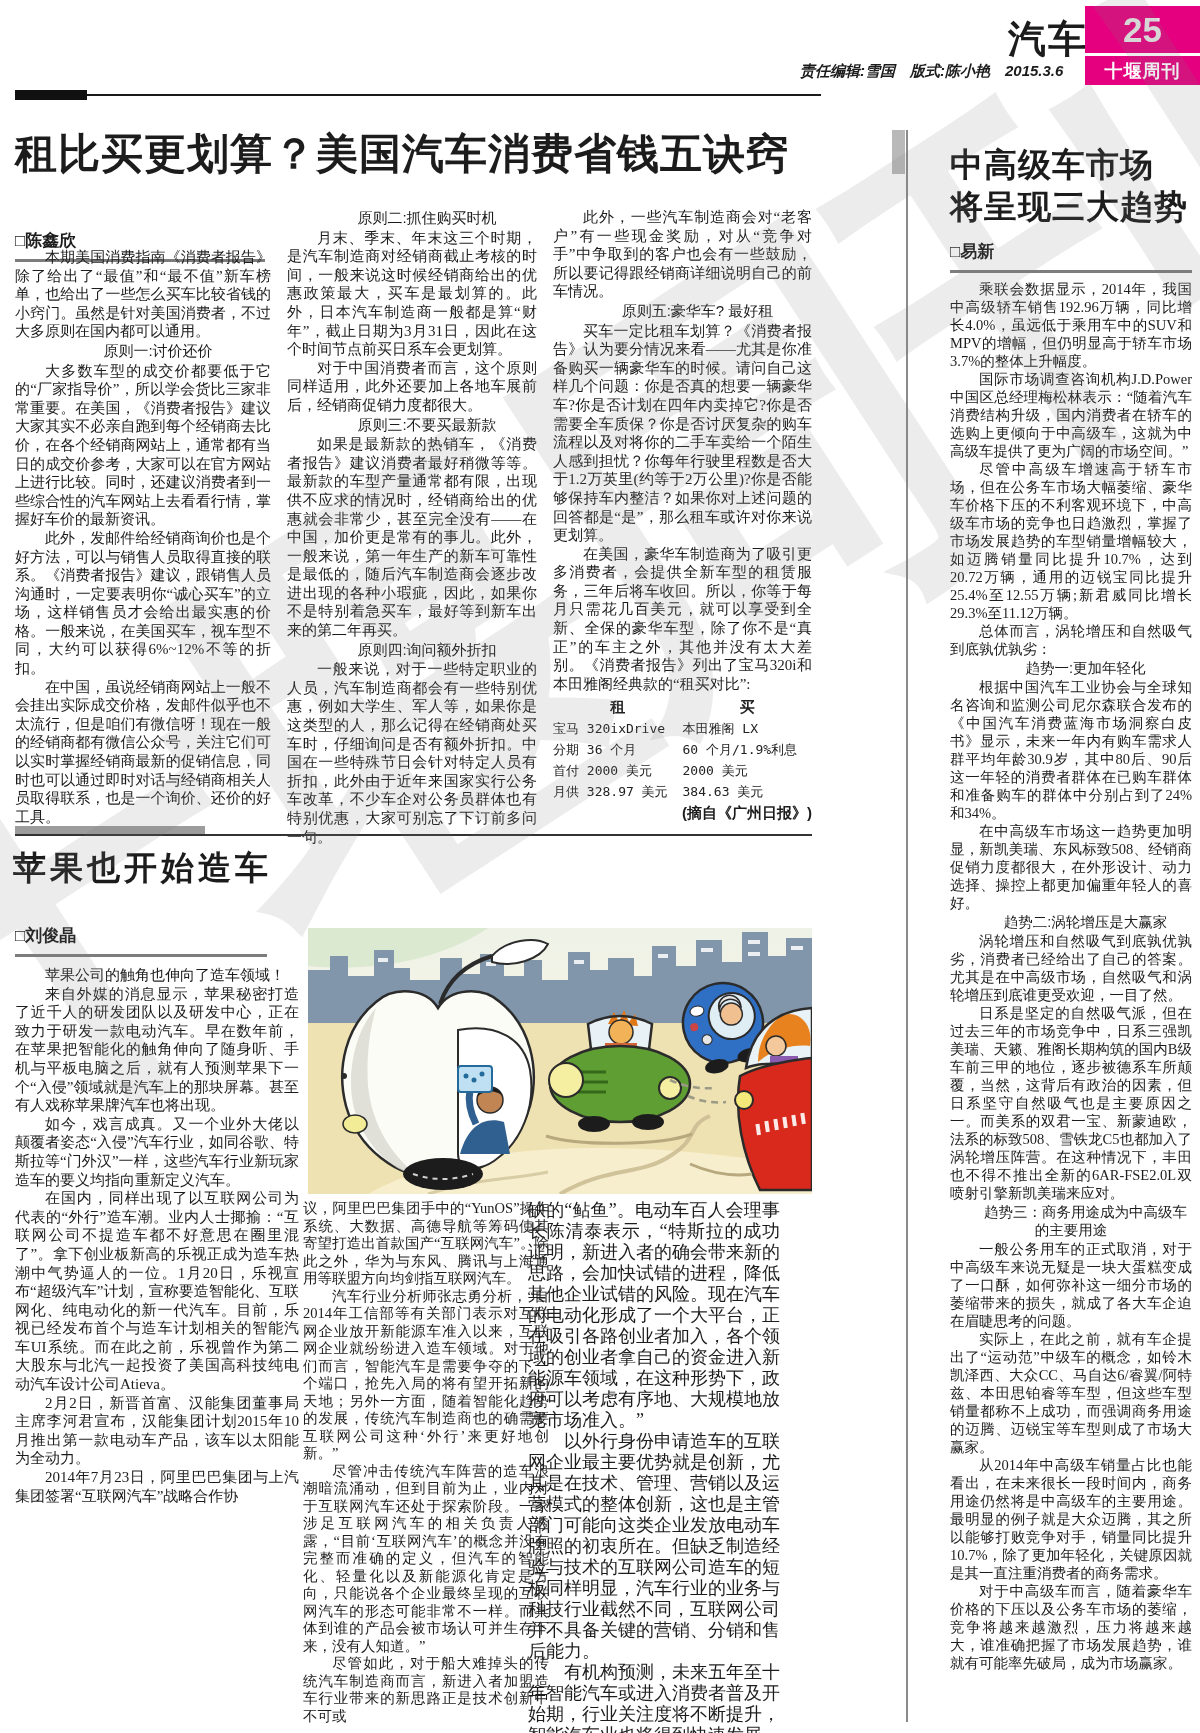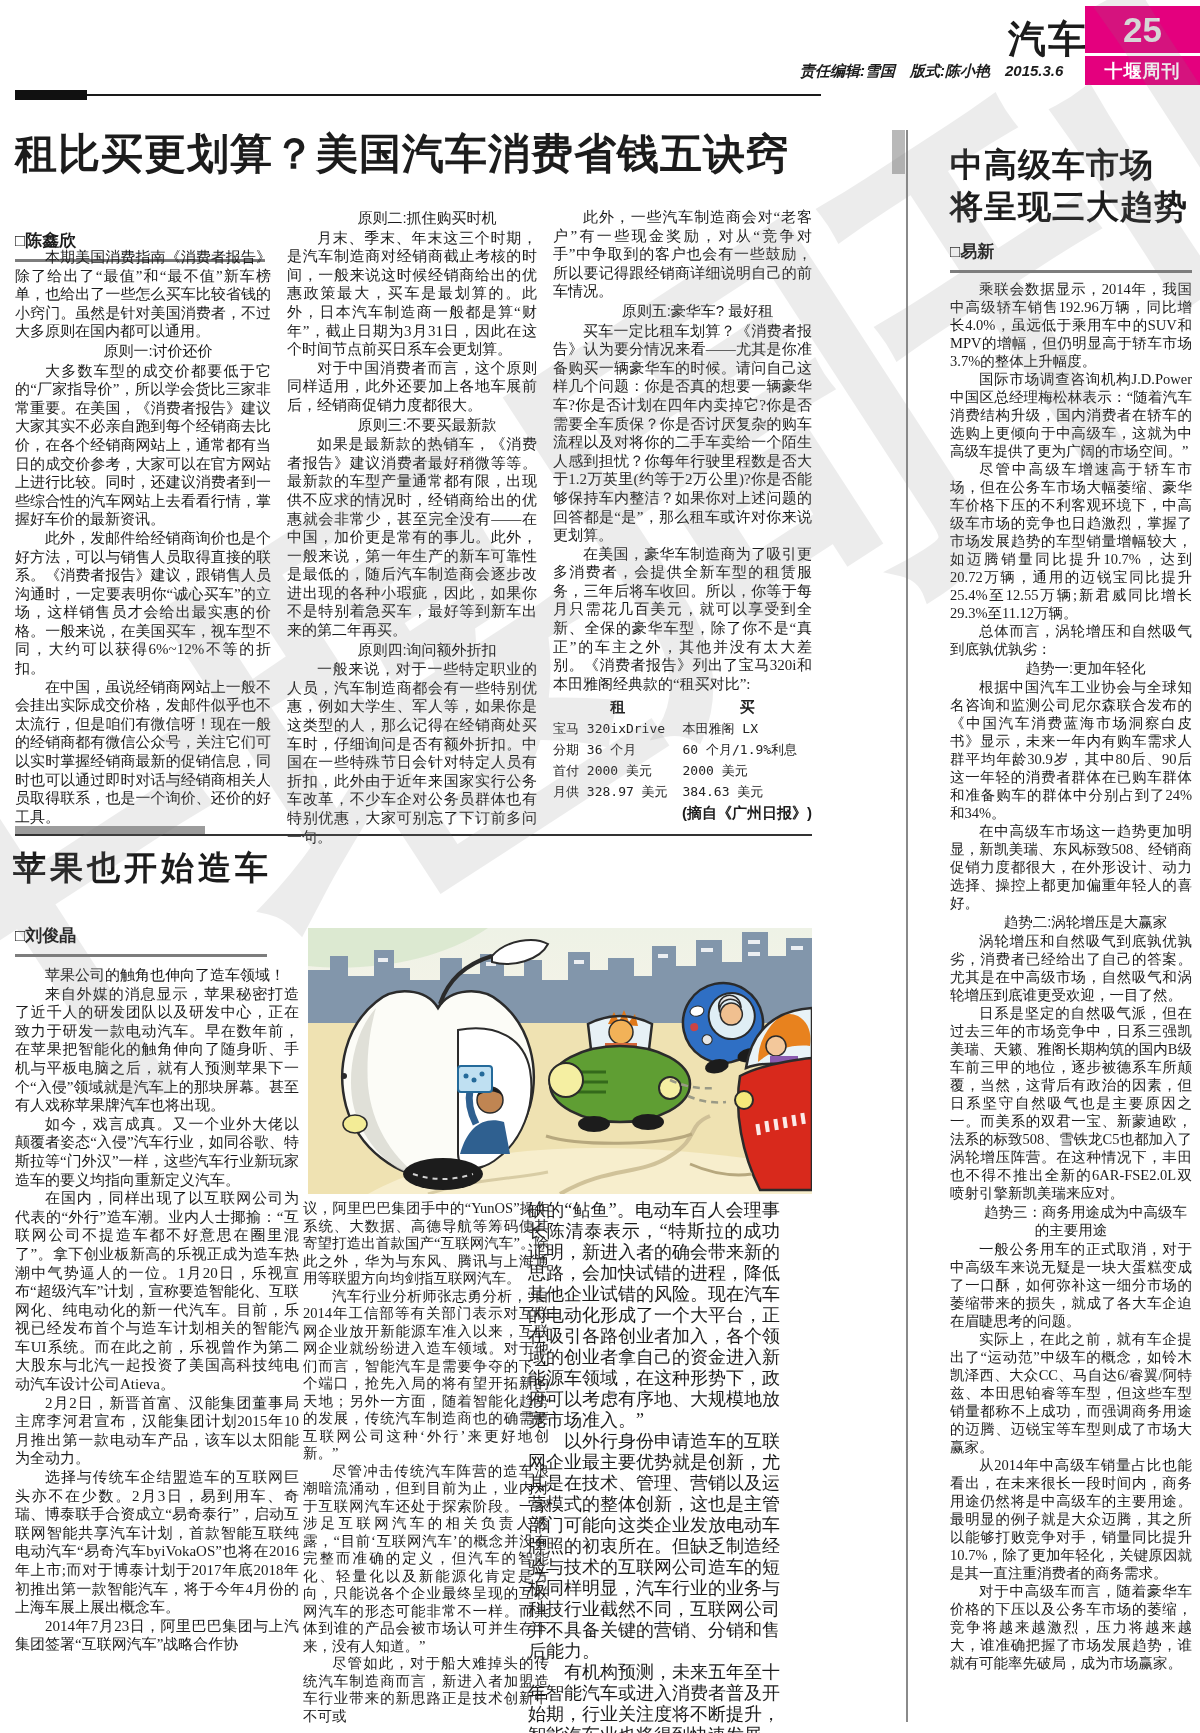--- a/index.html
+++ b/index.html
@@ -123,21 +123,20 @@
   <div class="divider2-line"></div>
 
   <h1 class="a2-title" style="margin:0;">苹果也开始造车</h1>
   <div class="byline a2-byline">□刘俊晶</div>
   <div class="a2-col1 body-text">
       <p class="para">苹果公司的触角也伸向了造车领域！</p>
       <p class="para">来自外媒的消息显示，苹果秘密打造了近千人的研发团队以及研发中心，正在致力于研发一款电动汽车。早在数年前，在苹果把智能化的触角伸向了随身听、手机与平板电脑之后，就有人预测苹果下一个“入侵”领域就是汽车上的那块屏幕。甚至有人戏称苹果牌汽车也将出现。</p>
       <p class="para">如今，戏言成真。又一个业外大佬以颠覆者姿态“入侵”汽车行业，如同谷歌、特斯拉等“门外汉”一样，这些汽车行业新玩家造车的要义均指向重新定义汽车。</p>
       <p class="para">在国内，同样出现了以互联网公司为代表的“外行”造车潮。业内人士揶揄：“互联网公司不提造车都不好意思在圈里混了”。拿下创业板新高的乐视正成为造车热潮中气势逼人的一位。1月20日，乐视宣布“超级汽车”计划，宣称要造智能化、互联网化、纯电动化的新一代汽车。目前，乐视已经发布首个与造车计划相关的智能汽车UI系统。而在此之前，乐视曾作为第二大股东与北汽一起投资了美国高科技纯电动汽车设计公司Atieva。</p>
       <p class="para">2月2日，新晋首富、汉能集团董事局主席李河君宣布，汉能集团计划2015年10月推出第一款电动车产品，该车以太阳能为全动力。</p>
-      <p class="para">选择与传统车企结盟造车的互联网巨头亦不在少数。2月3日，易到用车、奇瑞、博泰联手合资成立“易奇泰行”，启动互联网智能共享汽车计划，首款智能互联纯电动汽车“易奇汽车byiVokaOS”也将在2016年上市;而对于博泰计划于2017年底2018年初推出第一款智能汽车，将于今年4月份的上海车展上展出概念车。</p>
       <p class="para">2014年7月23日，阿里巴巴集团与上汽集团签署“互联网汽车”战略合作协</p>
     </div>
 
   <div class="cartoon">
     <svg width="504" height="266" viewBox="0 0 504 266" xmlns="http://www.w3.org/2000/svg">
       <defs>
         <linearGradient id="sky" x1="0" y1="0" x2="0" y2="1">
           <stop offset="0" stop-color="#eef2e6"></stop>
             <stop offset="1" stop-color="#f6f3e8"></stop>
         </linearGradient>

